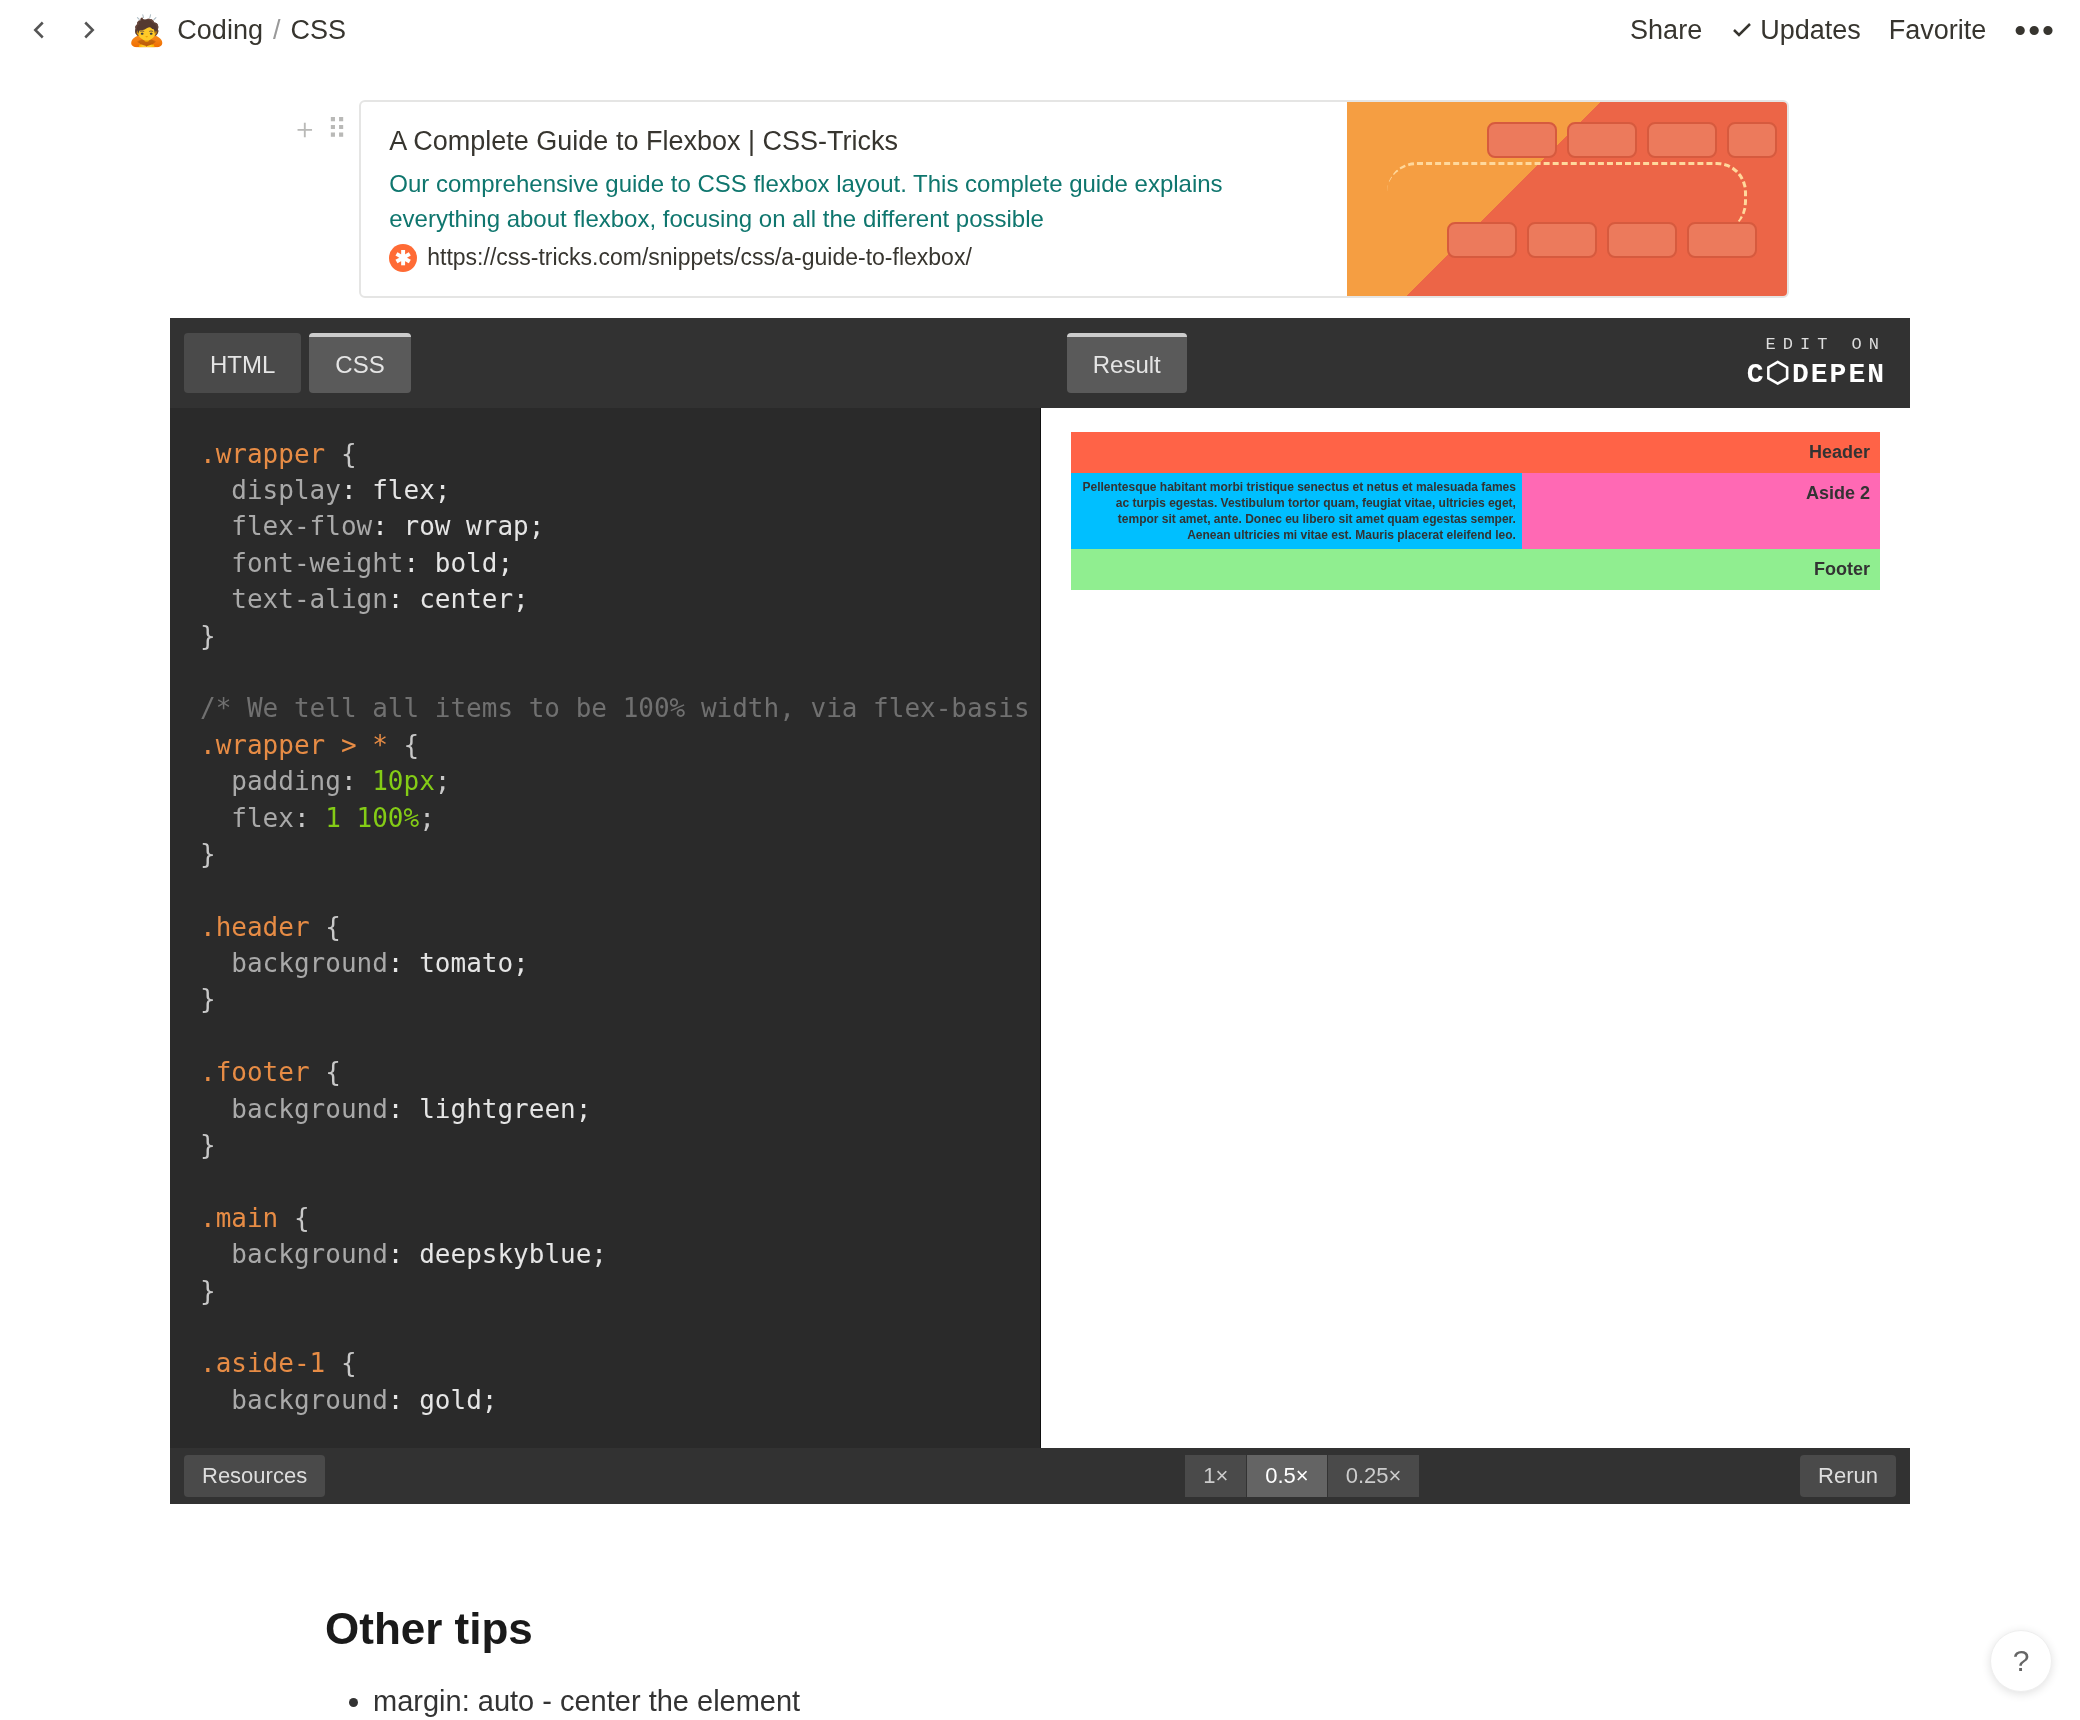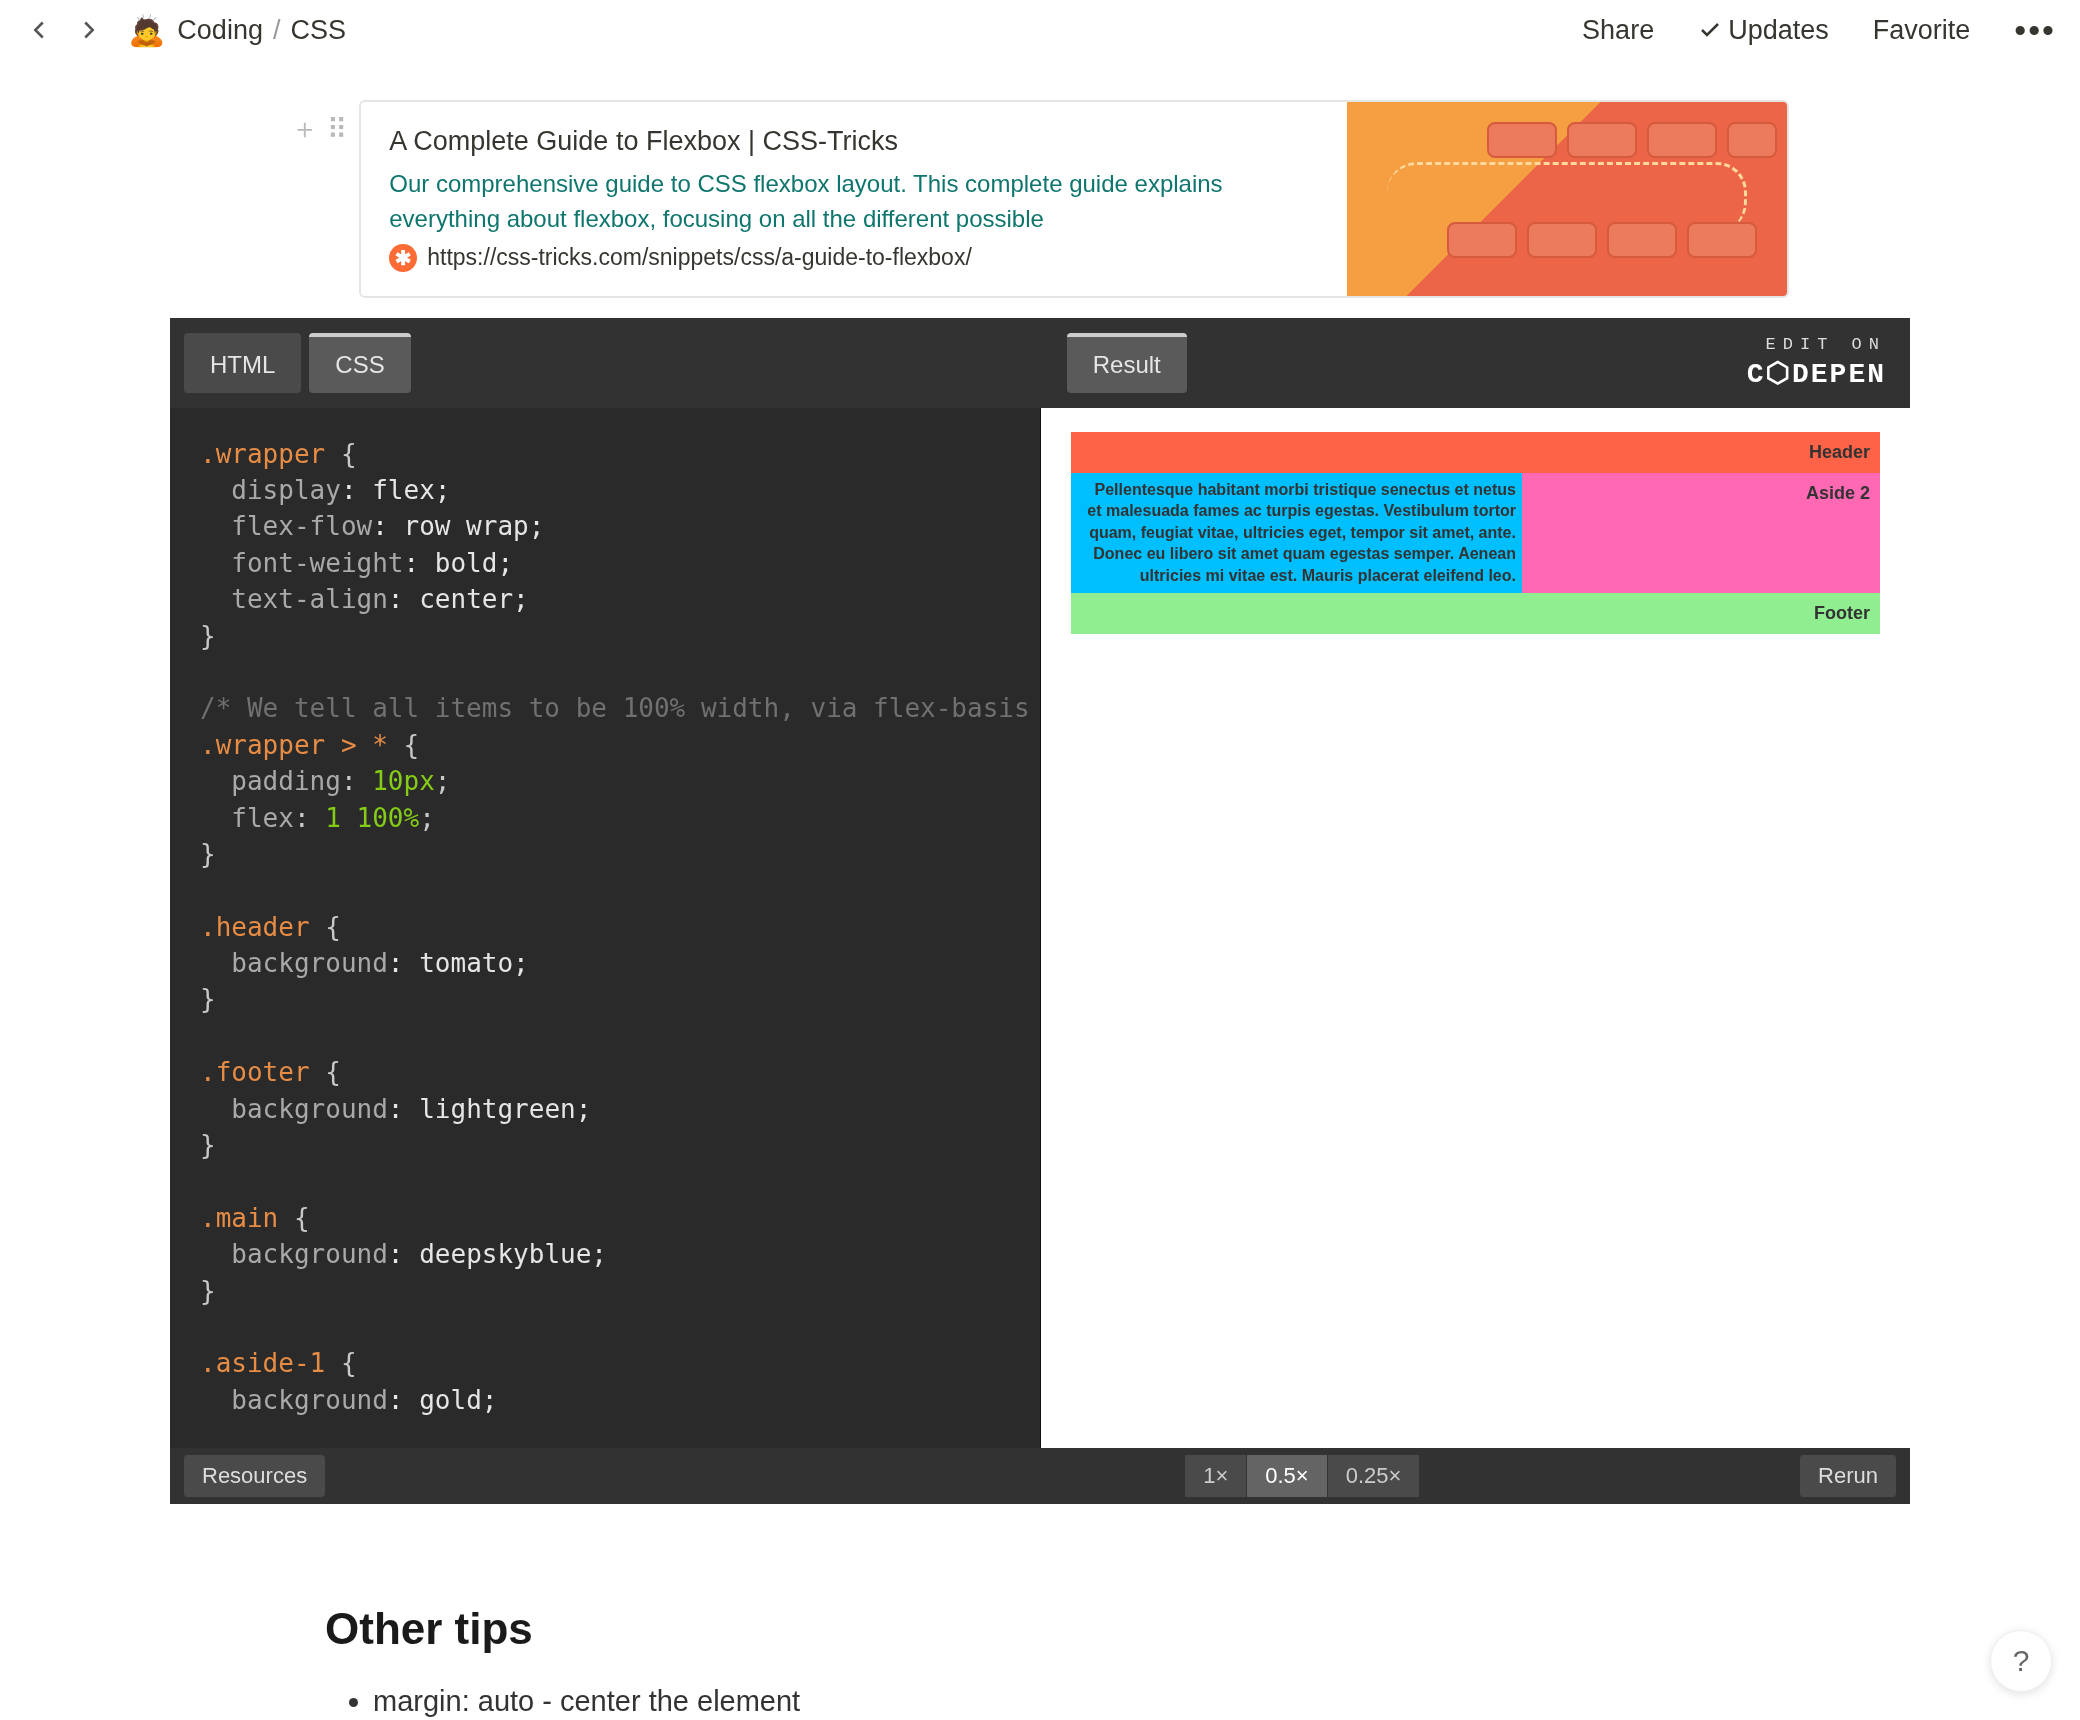--- a/index.html
+++ b/index.html
@@ -18,21 +18,21 @@
   padding: 12px 24px;
   height: 60px;
   font-size: 27px;
 }
 .nav-arrows { display: flex; gap: 20px; align-items: center; }
 .arrow-btn { background: none; border: none; cursor: pointer; color: #555; font-size: 30px; display: flex; align-items: center; }
 .page-icon { margin-left: 24px; margin-right: 12px; font-size: 30px; }
 .crumb { color: #37352f; text-decoration: none; }
 .crumb-sep { color: #999; margin: 0 10px; }
 .top-spacer { flex: 1; }
-.top-actions { display: flex; align-items: center; gap: 44px; color: #37352f; }
+.top-actions { display: flex; align-items: center; gap: 28px; color: #37352f; }
 .top-action { cursor: pointer; display: flex; align-items: center; gap: 6px; }
 .more-dots { font-size: 34px; letter-spacing: 2px; }
 
 
 .content { padding: 40px 0; }
 .block-row { display: flex; align-items: flex-start; justify-content: center; }
 .block-handles { display: flex; align-items: center; gap: 8px; padding-top: 10px; margin-right: 12px; color: #b9b9b7; }
 .handle-btn { background: none; border: none; cursor: pointer; color: #b9b9b7; font-size: 28px; }
 
 
@@ -104,21 +104,21 @@
 .cp-code .prop { color: #a9a9a9; }
 .cp-code .val { color: #e5e5e5; }
 .cp-code .num { color: #84cc16; }
 .cp-code .comment { color: #707070; }
 
 .cp-result { flex: 1; background: #fff; padding: 24px 30px; }
 .flex-demo { display: flex; flex-direction: column; font-family: Arial, sans-serif; font-weight: bold; font-size: 18px; text-align: right; }
 .fd-header { background: tomato; padding: 10px; }
 .fd-row { display: flex; }
 .fd-aside1 { background: gold; flex: 1; padding: 10px; }
-.fd-main { background: deepskyblue; flex: 1.3; padding: 6px; font-size: 16px; line-height: 1.35; }
+.fd-main { background: deepskyblue; flex: 1.3; padding: 6px; font-size: 12px; line-height: 1.35; }
 .fd-aside2 { background: hotpink; flex: 1; padding: 10px; }
 .fd-footer { background: lightgreen; padding: 10px; }
 
 .cp-footer {
   display: flex; align-items: center;
   background: #323232; height: 56px; padding: 0 14px;
 }
 .cp-foot-btn {
   background: #4a4a4a; color: #ddd; border: none;
   font-size: 22px; padding: 8px 18px; cursor: pointer; border-radius: 4px;

